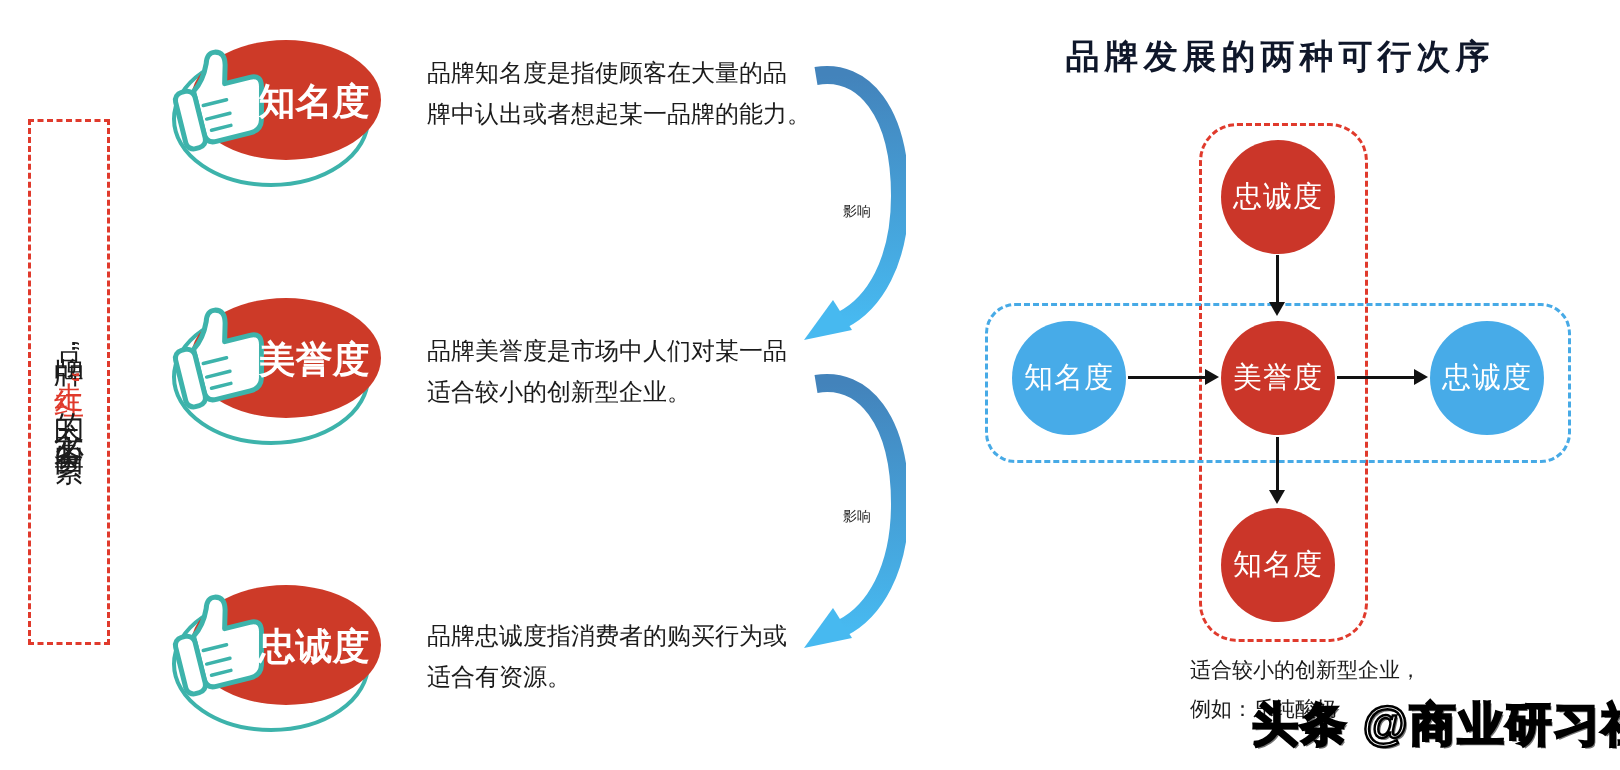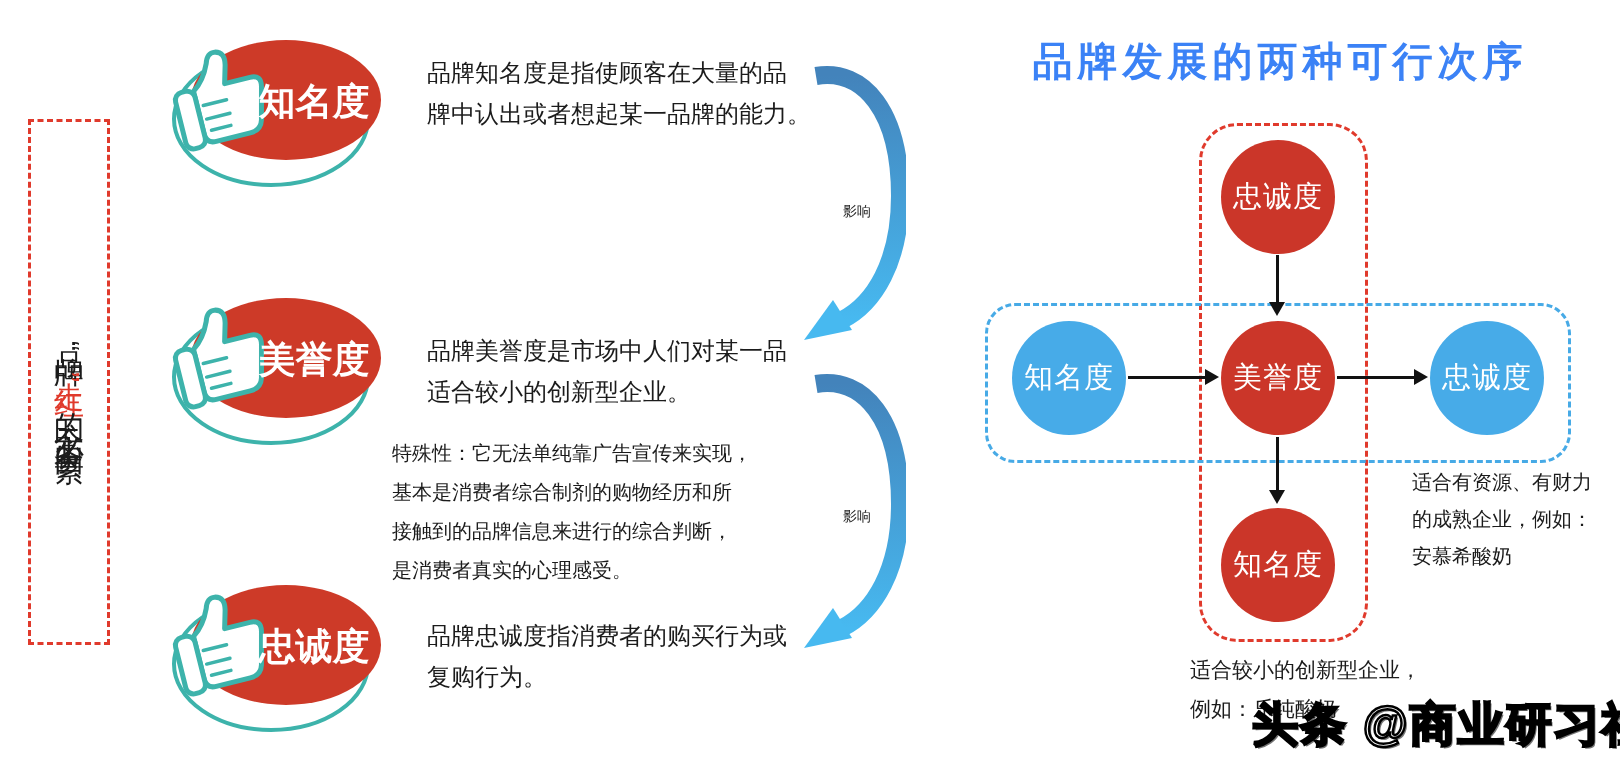--- a/index.html
+++ b/index.html
@@ -27,21 +27,21 @@
     position:absolute;left:392px;width:380px;
     font-size:20px;line-height:39px;white-space:pre-line;font-weight:500;
   }
   .badge{position:absolute;left:168px;width:215px;height:178px;}
   
   .inf-arrow{position:absolute;left:800px;width:106px;height:282px;}
   .inf-label{position:absolute;left:843px;font-size:14px;font-weight:500;}
   
   .r-title{
     position:absolute;left:1030px;top:34px;width:500px;text-align:center;
-    font-size:40px;font-weight:bold;letter-spacing:5px;color:#3b82f6;
+    font-size:34px;font-weight:bold;letter-spacing:5px;color:#0f172a;
   }
   .dash-rect-v{
     position:absolute;left:1199px;top:123px;width:163px;height:513px;
     border:3px dashed var(--dash-red);border-radius:38px;
   }
   .dash-rect-h{
     position:absolute;left:985px;top:303px;width:580px;height:154px;
     border:3px dashed var(--dash-blue);border-radius:30px;
   }
   .node{
@@ -119,24 +119,20 @@
     <ellipse cx="118" cy="78" rx="95" ry="60" fill="#cd3a28"></ellipse>
     <g transform="rotate(-14 60 100)">
       <path d="M34 62 Q46 54 53 38 Q56 28 64 29 Q74 31 71 44 L66 62 L92 62 Q104 62 101 74 L93 106 Q90 116 79 116 L44 116 Q34 116 34 106 Z" fill="#fff" stroke="#3db3ab" stroke-width="5" stroke-linejoin="round"></path>
       <rect x="14" y="60" width="20" height="58" rx="8" fill="#fff" stroke="#3db3ab" stroke-width="5"></rect>
       <path d="M40 78 h24 M40 92 h24 M42 104 h20" stroke="#3db3ab" stroke-width="3.5" fill="none" stroke-linecap="round"></path>
     </g>
     <text x="146" y="92" text-anchor="middle" font-size="37" font-weight="bold" fill="#ffffff">美誉度</text>
   </svg>
   <div class="desc" style="top:330px">品牌美誉度是市场中人们对某一品
 适合较小的创新型企业。</div>
-  <div class="note" style="top:434px">特殊性：它无法单纯靠广告宣传来实现，
-基本是消费者综合制剂的购物经历和所
-接触到的品牌信息来进行的综合判断，
-是消费者真实的心理感受。</div>
 
   <svg class="inf-arrow" style="top:372px" viewBox="0 0 106 282">
     <defs>
       <linearGradient id="bg2" x1="0" y1="0" x2="0" y2="1">
         <stop offset="0" stop-color="#4383bb"></stop>
           <stop offset="1" stop-color="#47b9f0"></stop>
       </linearGradient>
     </defs>
     <path d="M16 12 C 64 4, 100 48, 100 132 C 100 198, 74 240, 42 256" fill="none" stroke="url(#bg2)" stroke-width="18"></path>
     <polygon points="33,236 52,266 4,276" fill="#47b9f0"></polygon>
@@ -147,21 +143,21 @@
     <ellipse cx="103" cy="97" rx="97" ry="66" fill="#fff" stroke="#3db3ab" stroke-width="4"></ellipse>
     <ellipse cx="118" cy="78" rx="95" ry="60" fill="#cd3a28"></ellipse>
     <g transform="rotate(-14 60 100)">
       <path d="M34 62 Q46 54 53 38 Q56 28 64 29 Q74 31 71 44 L66 62 L92 62 Q104 62 101 74 L93 106 Q90 116 79 116 L44 116 Q34 116 34 106 Z" fill="#fff" stroke="#3db3ab" stroke-width="5" stroke-linejoin="round"></path>
       <rect x="14" y="60" width="20" height="58" rx="8" fill="#fff" stroke="#3db3ab" stroke-width="5"></rect>
       <path d="M40 78 h24 M40 92 h24 M42 104 h20" stroke="#3db3ab" stroke-width="3.5" fill="none" stroke-linecap="round"></path>
     </g>
     <text x="146" y="92" text-anchor="middle" font-size="37" font-weight="bold" fill="#ffffff">忠诚度</text>
   </svg>
   <div class="desc" style="top:615px">品牌忠诚度指消费者的购买行为或
-复购行为。</div>
+适合有资源。</div>
 
   <div class="r-title">品牌发展的两种可行次序</div>
 
   <div class="dash-rect-v"></div>
   <div class="dash-rect-h"></div>
 
   <div class="node red n-top">
       <span>忠诚度</span>
     </div>
   <div class="node blue n-left">
@@ -183,20 +179,17 @@
   <div class="arrow-h" style="left:1128px;top:376px;width:78px">
       <span class="head"></span>
     </div>
   <div class="arrow-h" style="left:1337px;top:376px;width:78px">
       <span class="head"></span>
     </div>
   <div class="arrow-v" style="left:1276px;top:437px;height:54px">
       <span class="head"></span>
     </div>
 
-  <div class="r-note r-note-1">适合有资源、有财力
-的成熟企业，例如：
-安慕希酸奶</div>
   <div class="r-note r-note-2">适合较小的创新型企业，
 例如：乐纯酸奶</div>
 
   <div class="watermark">头条 @商业研习社</div>
 </div>
 
 </body></html>

